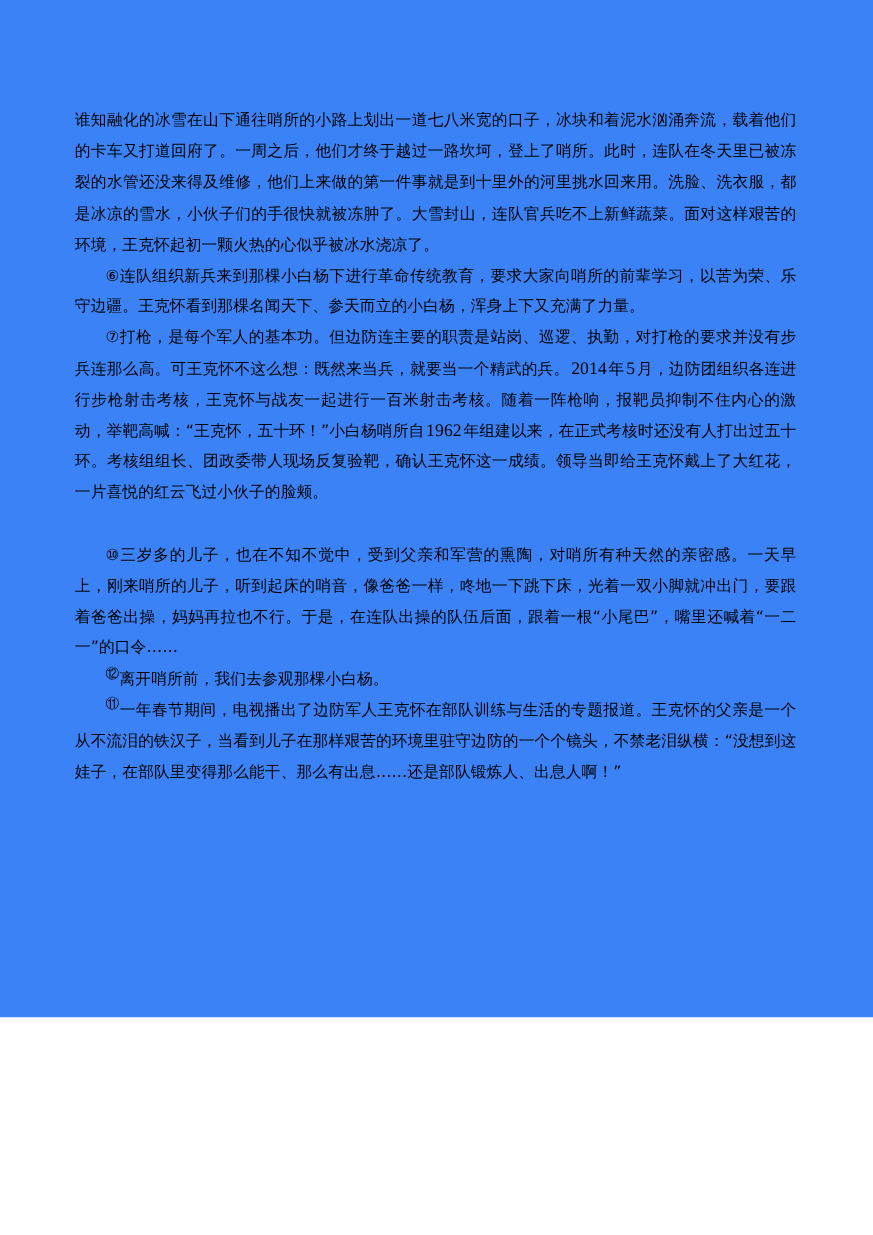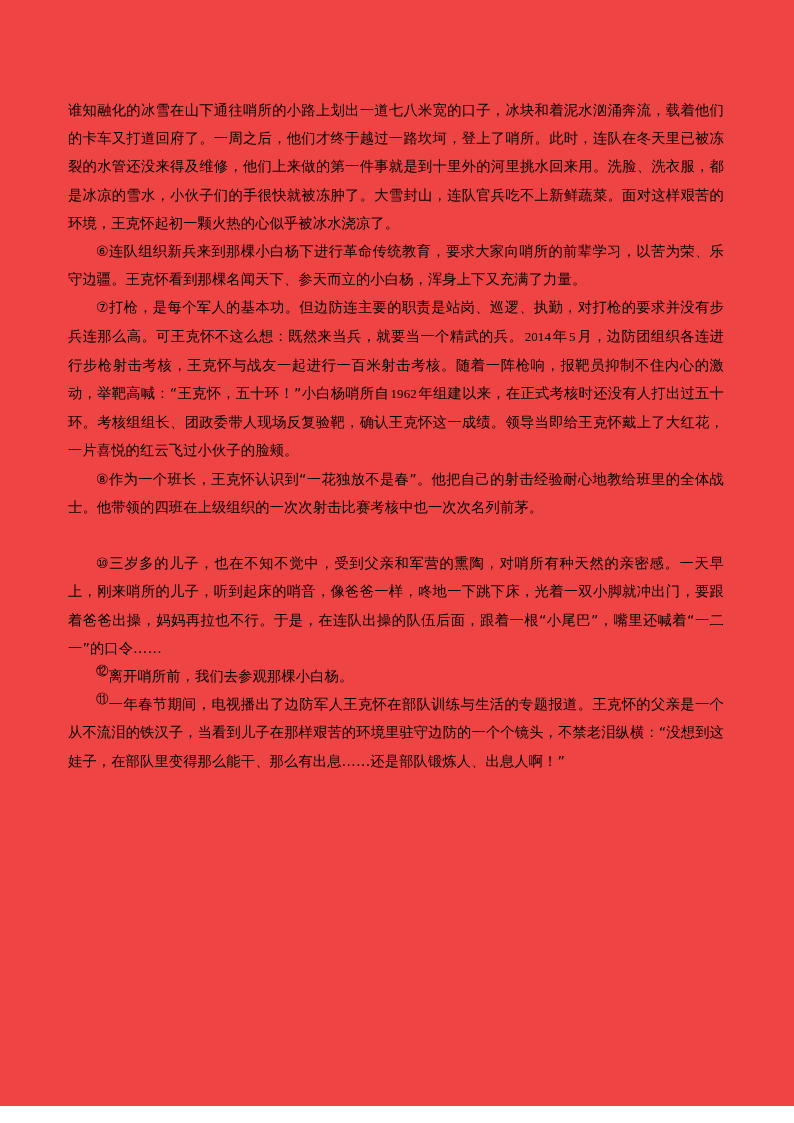--- a/index.html
+++ b/index.html
@@ -7,22 +7,22 @@
     padding: 0;
     background: #ffffff;
   }
   body {
     font-family: "DejaVu Sans", "Liberation Sans", sans-serif;
     color: #000000;
   }
   .page {
     position: relative;
     width: 794px;
-    height: 1106px;
-    background: #ef4444;
+    height: 925px;
+    background: #3b82f6;
     overflow: hidden;
     box-sizing: border-box;
   }
   .text-body {
     position: absolute;
     left: 68px;
     top: 96px;
     width: 656px;
   }
   .para {
@@ -53,37 +53,36 @@
   
   .marker-sup {
     font-family: "DejaVu Sans", "Liberation Sans", sans-serif;
     font-size: 12.5px;
     vertical-align: 6px;
     line-height: 0;
   }
   
   .num {
     font-family: "Liberation Serif", "DejaVu Serif", serif;
-    font-size: 13px;
+    font-size: 16px;
     padding: 0 1.5px;
   }
 </style>
 </head>
 <body>
 
 <div class="page">
   <div class="text-body">
 
     <p class="para noindent">谁知融化的冰雪在山下通往哨所的小路上划出一道七八米宽的口子，冰块和着泥水汹涌奔流，载着他们的卡车又打道回府了。一周之后，他们才终于越过一路坎坷，登上了哨所。此时，连队在冬天里已被冻裂的水管还没来得及维修，他们上来做的第一件事就是到十里外的河里挑水回来用。洗脸、洗衣服，都是冰凉的雪水，小伙子们的手很快就被冻肿了。大雪封山，连队官兵吃不上新鲜蔬菜。面对这样艰苦的环境，王克怀起初一颗火热的心似乎被冰水浇凉了。</p>
 
     <p class="para indent"><span class="marker">⑥</span><span>连队组织新兵来到那棵小白杨下进行革命传统教育，要求大家向哨所的前辈学习，以苦为荣、乐守边疆。王克怀看到那棵名闻天下、参天而立的小白杨，浑身上下又充满了力量。</span></p>
 
     <p class="para indent"><span class="marker">⑦</span><span>打枪，是每个军人的基本功。但边防连主要的职责是站岗、巡逻、执勤，对打枪的要求并没有步兵连那么高。可王克怀不这么想：既然来当兵，就要当一个精武的兵。</span><span class="num">2014</span><span>年</span><span class="num">5</span><span>月，边防团组织各连进行步枪射击考核，王克怀与战友一起进行一百米射击考核。随着一阵枪响，报靶员抑制不住内心的激动，举靶高喊：“王克怀，五十环！”小白杨哨所自</span><span class="num">1962</span><span>年组建以来，在正式考核时还没有人打出过五十环。考核组组长、团政委带人现场反复验靶，确认王克怀这一成绩。领导当即给王克怀戴上了大红花，一片喜悦的红云飞过小伙子的脸颊。</span></p>
 
-    <p class="para indent"><span class="marker">⑧</span><span>作为一个班长，王克怀认识到“一花独放不是春”。他把自己的射击经验耐心地教给班里的全体战士。他带领的四班在上级组织的一次次射击比赛考核中也一次次名列前茅。</span></p>
 
 
     <div class="spacer-line">&nbsp;</div>
 
     <p class="para indent"><span class="marker">⑩</span><span>三岁多的儿子，也在不知不觉中，受到父亲和军营的熏陶，对哨所有种天然的亲密感。一天早上，刚来哨所的儿子，听到起床的哨音，像爸爸一样，咚地一下跳下床，光着一双小脚就冲出门，要跟着爸爸出操，妈妈再拉也不行。于是，在连队出操的队伍后面，跟着一根“小尾巴”，嘴里还喊着“一二一”的口令……</span></p>
 
     <p class="para indent"><span class="marker-sup">⑫</span><span>离开哨所前，我们去参观那棵小白杨。</span></p>
 
     <p class="para indent"><span class="marker-sup">⑪</span><span>一年春节期间，电视播出了边防军人王克怀在部队训练与生活的专题报道。王克怀的父亲是一个从不流泪的铁汉子，当看到儿子在那样艰苦的环境里驻守边防的一个个镜头，不禁老泪纵横：“没想到这娃子，在部队里变得那么能干、那么有出息……还是部队锻炼人、出息人啊！”</span></p>
 

